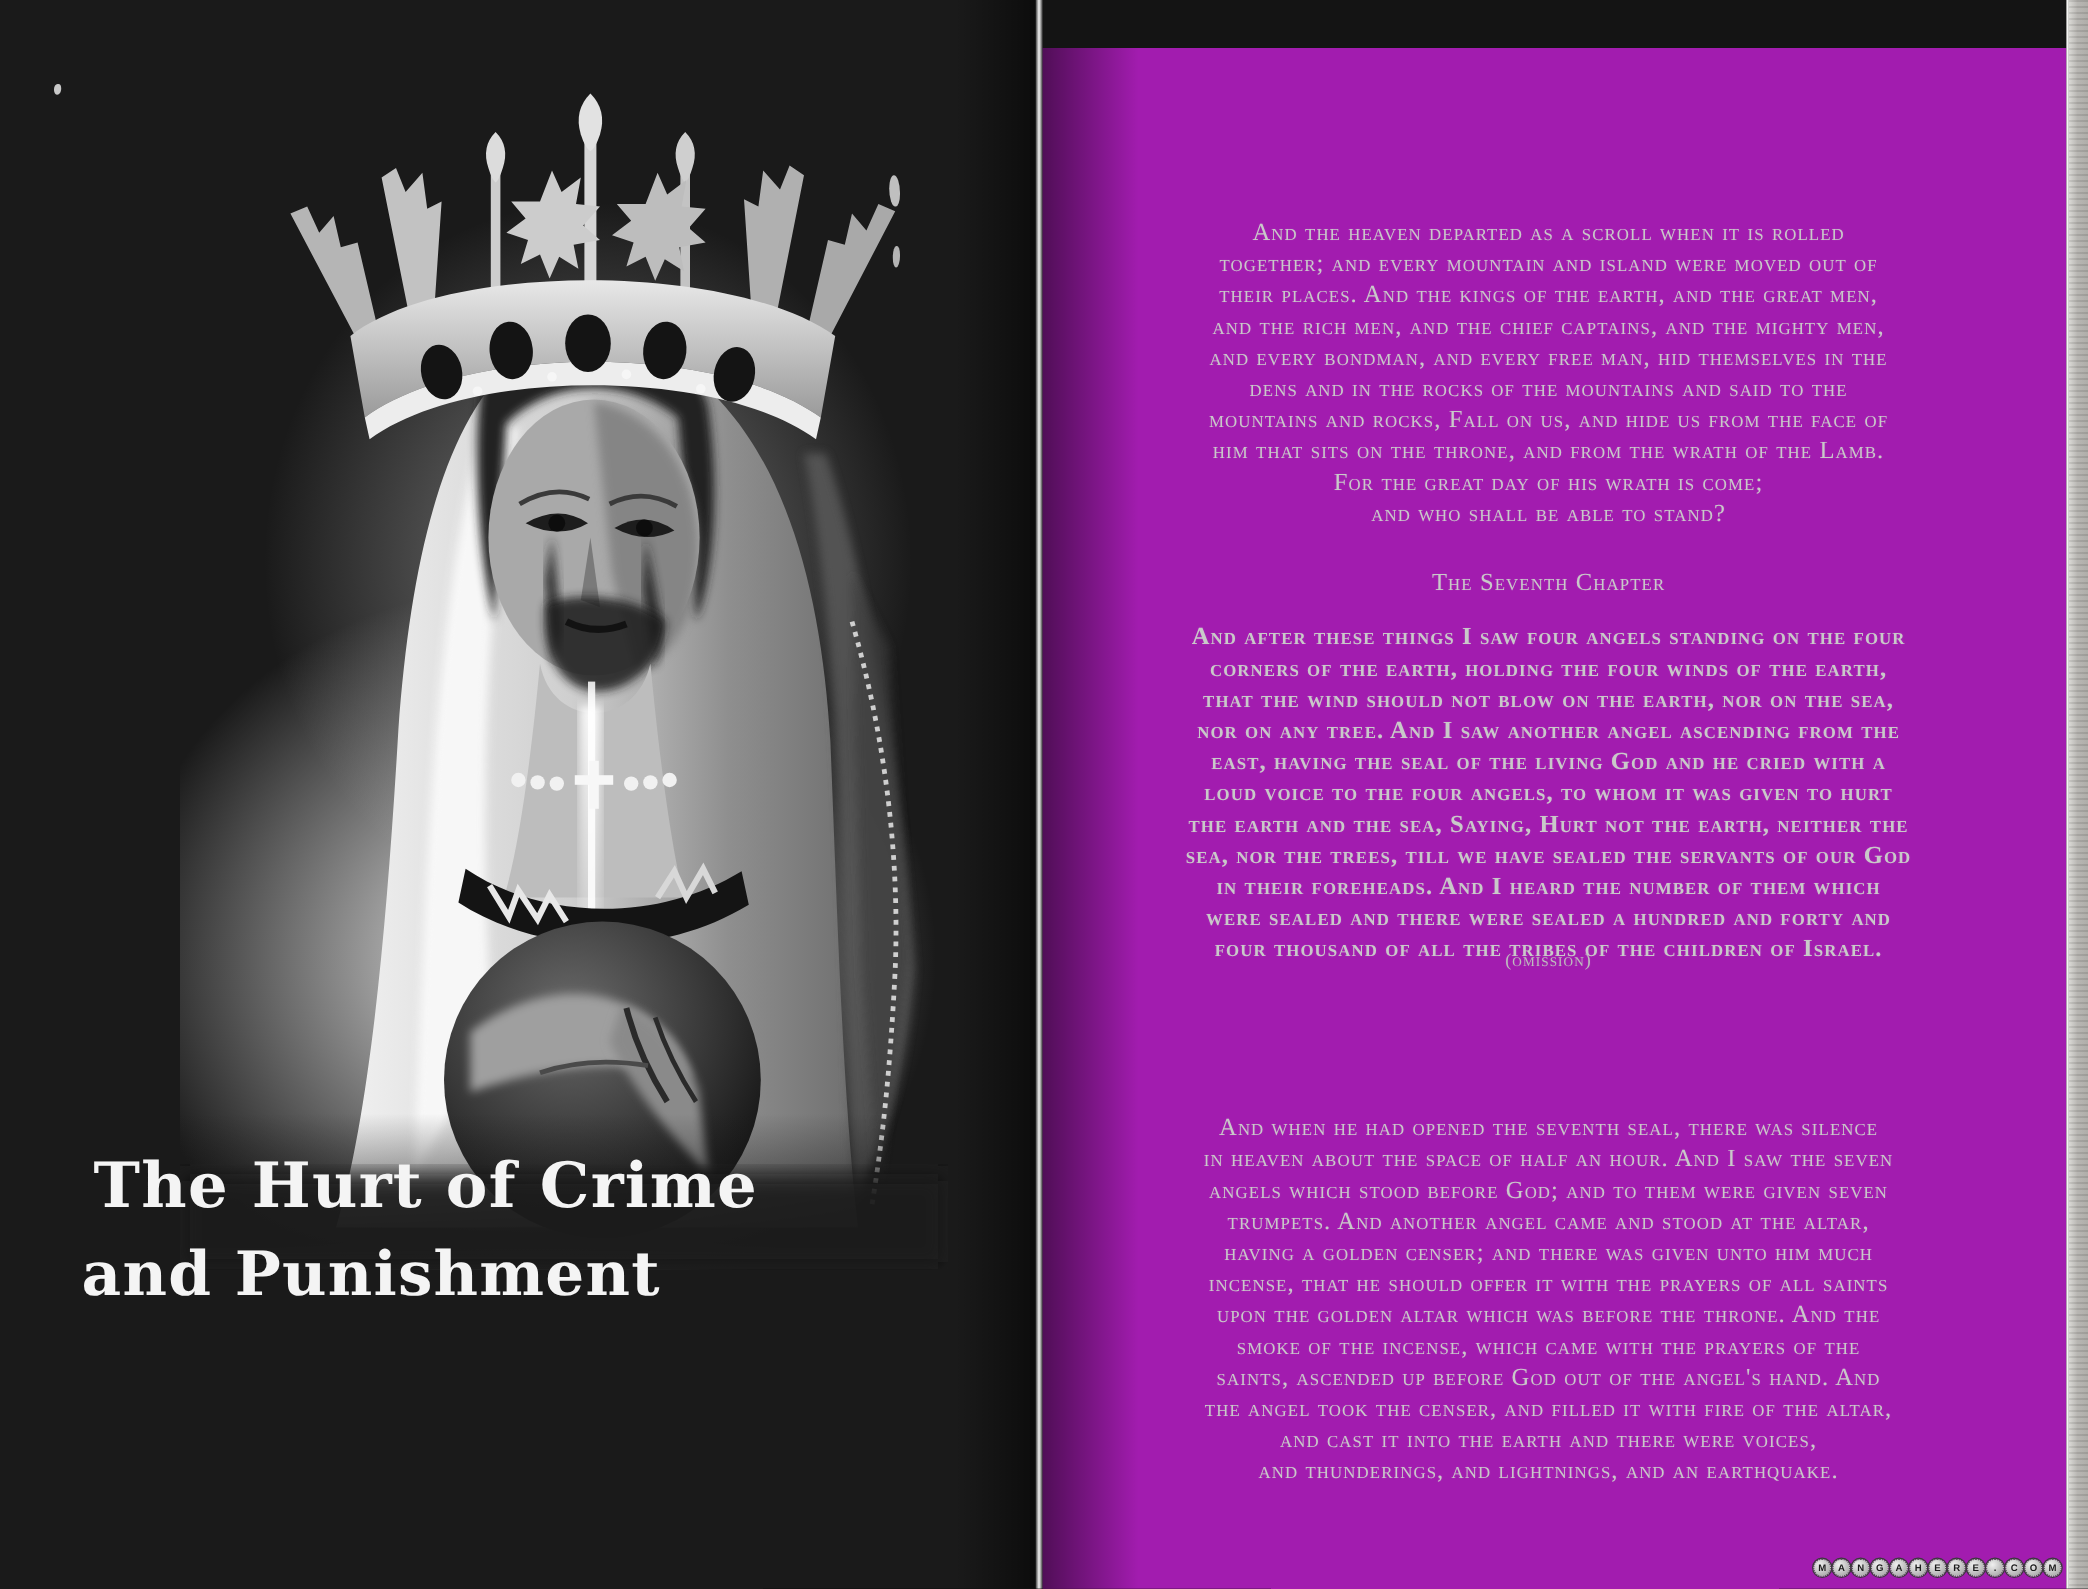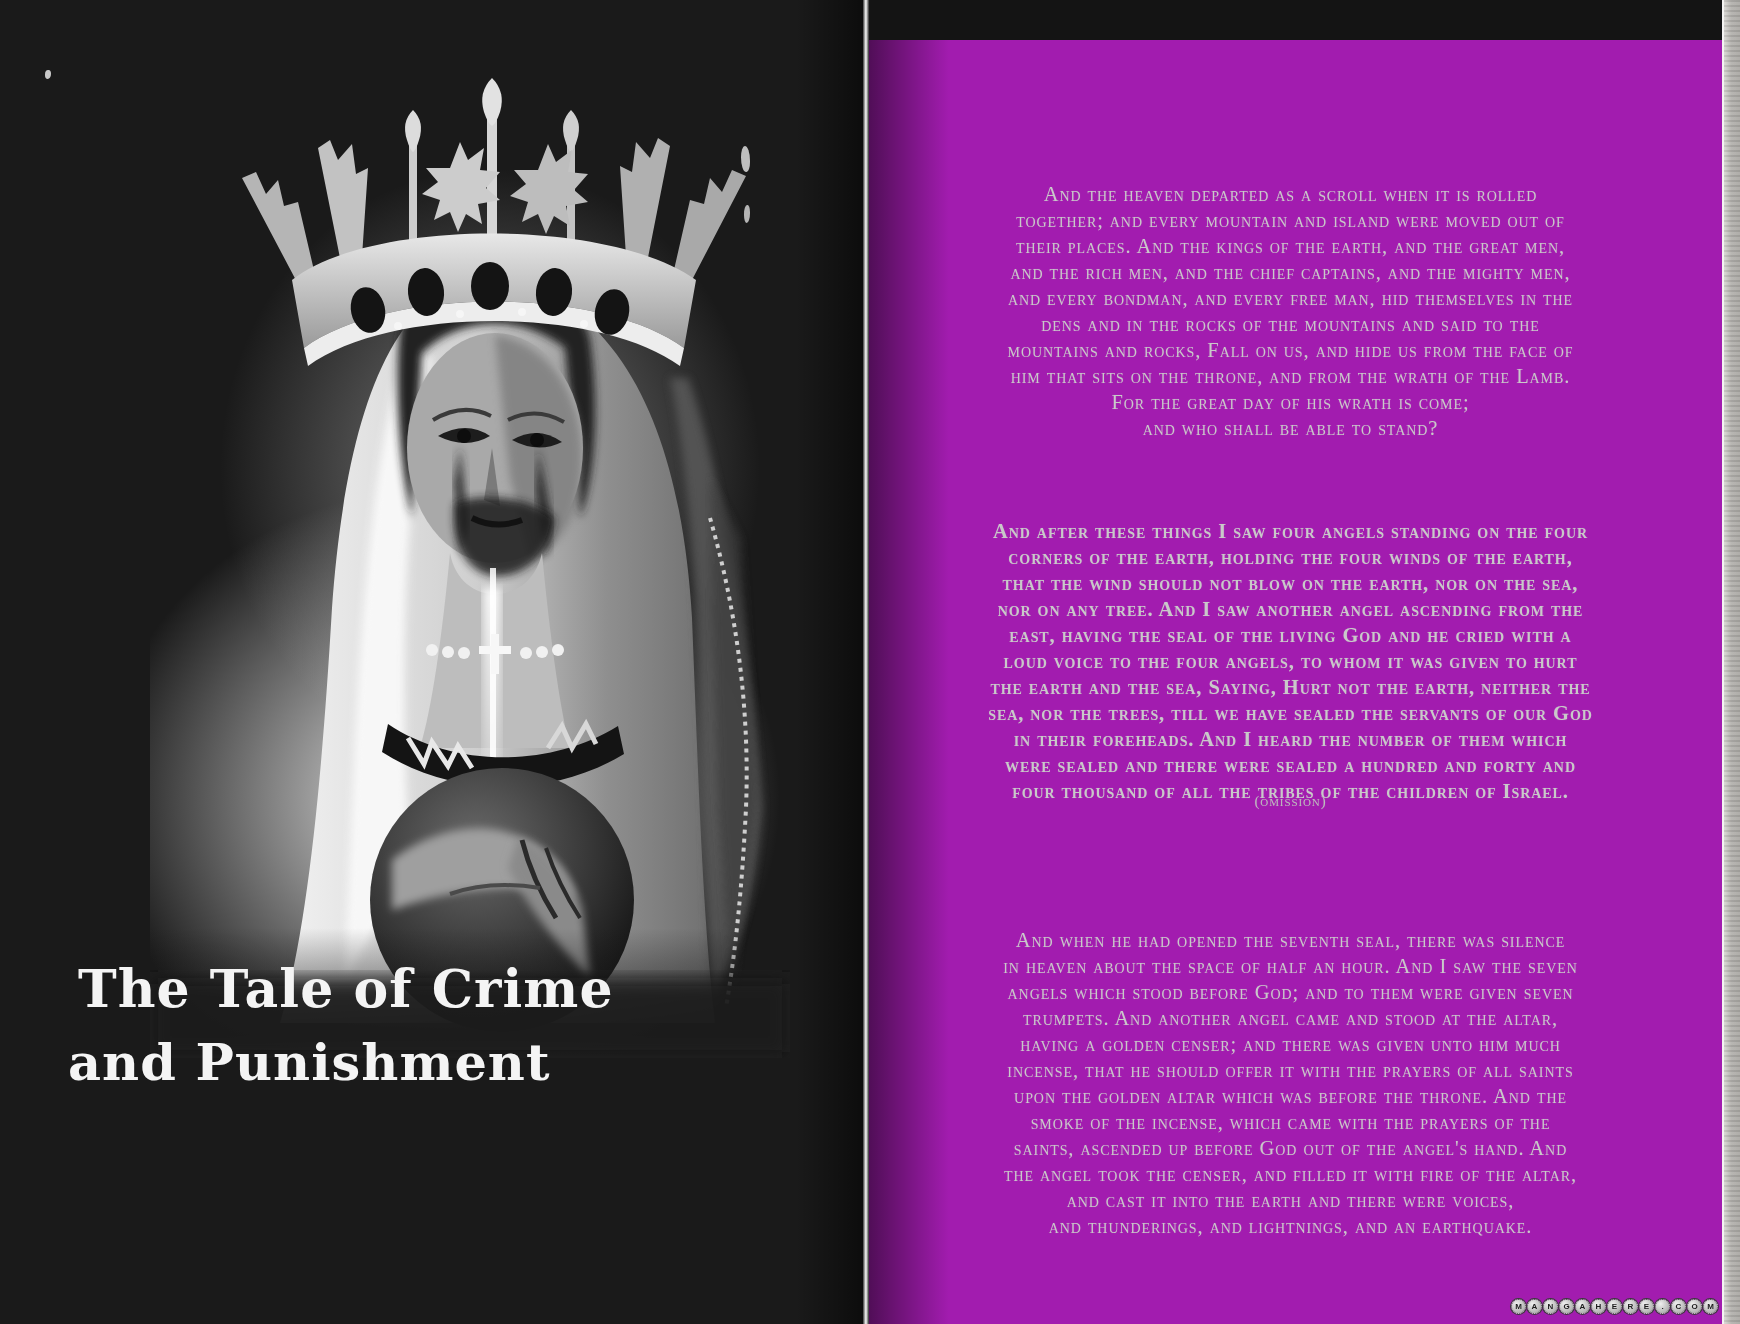--- a/index.html
+++ b/index.html
@@ -210,41 +210,42 @@
         <path d="M396,800 q12,36 34,70" stroke="#2a2a2a" stroke-width="4" fill="none"></path>
         <path d="M300,846 q40,-14 90,-6" stroke="#4a4a4a" stroke-width="4" fill="none"></path>
       </g>
 
       <path d="M560,470 C586,560 600,660 596,760 C592,840 586,900 576,960" stroke="#cfcfcf" stroke-width="4" fill="none" stroke-dasharray="4 5"></path>
 
       <rect x="0" y="880" width="640" height="130" fill="url(#fadeBottom)"></rect>
       <rect x="0" y="930" width="640" height="80" fill="#1a1a1a" filter="url(#softer)" opacity="0.9"></rect>
     </svg>
 
-    <div class="story-title title-1">The Tale of Crime</div>
+    <div class="story-title title-1">The Hurt of Crime</div>
     <div class="story-title title-2">and Punishment</div>
 
     <div class="speck speck-a"></div>
     <div class="speck speck-b"></div>
     <div class="speck speck-c"></div>
   </div>
 
   <div class="gutter"></div>
 
   <div class="right-page">
     <div class="scripture-block sb-p1">And the heaven departed as a scroll when it is rolled
 together; and every mountain and island were moved out of
 their places. And the kings of the earth, and the great men,
 and the rich men, and the chief captains, and the mighty men,
 and every bondman, and every free man, hid themselves in the
 dens and in the rocks of the mountains and said to the
 mountains and rocks, Fall on us, and hide us from the face of
 him that sits on the throne, and from the wrath of the Lamb.
 For the great day of his wrath is come;
 and who shall be able to stand?</div>
+    <div class="scripture-block sb-h7">The Seventh Chapter</div>
     <div class="scripture-block sb-p2">And after these things I saw four angels standing on the four
 corners of the earth, holding the four winds of the earth,
 that the wind should not blow on the earth, nor on the sea,
 nor on any tree. And I saw another angel ascending from the
 east, having the seal of the living God and he cried with a
 loud voice to the four angels, to whom it was given to hurt
 the earth and the sea, Saying, Hurt not the earth, neither the
 sea, nor the trees, till we have sealed the servants of our God
 in their foreheads. And I heard the number of them which
 were sealed and there were sealed a hundred and forty and

